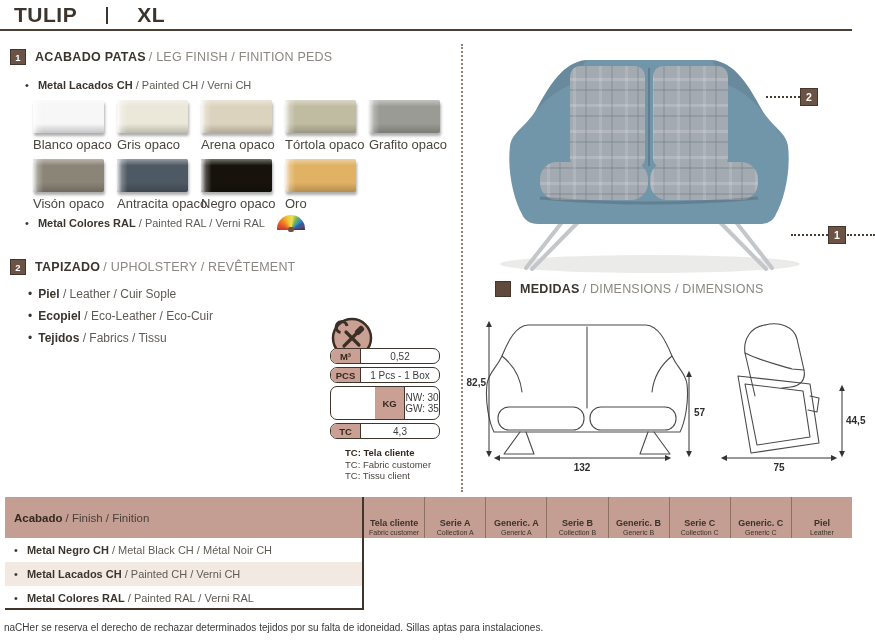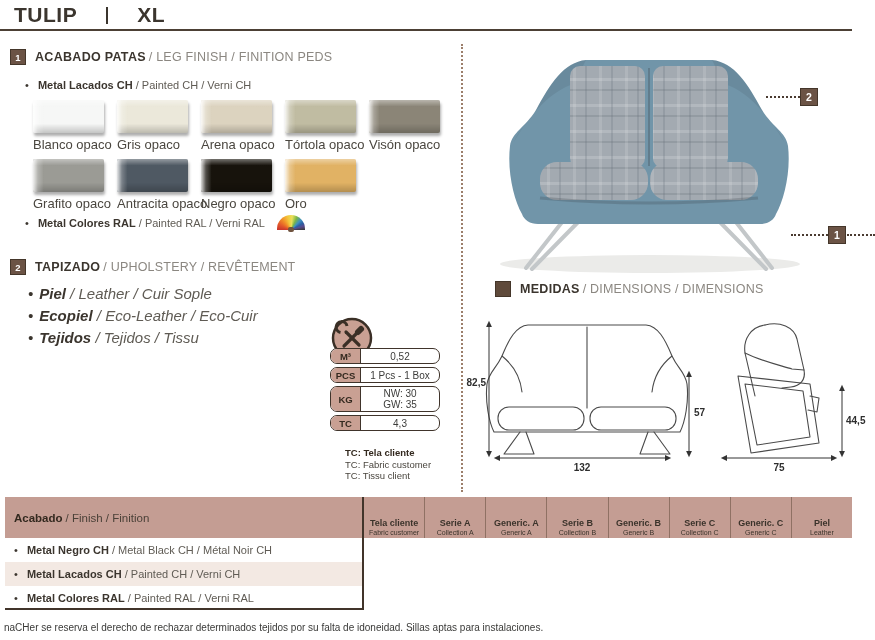--- a/index.html
+++ b/index.html
@@ -18,21 +18,21 @@
             color:#fff; font-size:9.5px; font-weight:bold; display:flex;
             align-items:center; justify-content:center; margin-right:9px; flex:none; }
   .solidbox { width:16px; height:16px; background:#5f4a3b; border:1px solid #44362a; margin-right:9px; flex:none; }
   .sec-bold { font-weight:bold; color:#3b352e; letter-spacing:.3px; }
   .sec-rest { color:#8b8781; margin-left:3px; letter-spacing:.2px; }
 
   
   .bullet { position:absolute; font-size:11px; color:#5f5b54; }
   .bullet::before { content:"•"; color:#3b352e; margin-right:6px; font-size:11px; }
   .bullet b { color:#3b352e; }
-  .blist { position:absolute; font-size:15px; color:#5f5b54;font-style:italic; }
+  .blist { position:absolute; font-size:12px; color:#5f5b54; }
   .blist .line { height:22px; line-height:22px; }
   .blist .line::before { content:"•"; color:#3b352e; margin-right:6px; }
   .blist b { color:#3b352e; }
 
   
   .swgrid { position:absolute; left:33px; top:100px; display:grid;
             grid-template-columns:repeat(5,71px); column-gap:13px; row-gap:7px; }
   .swcell { width:71px; }
   .swatch { position:relative; width:71px; height:33px; border-radius:2px;
             box-shadow:1px 3px 3px rgba(0,0,0,.32); }
@@ -53,21 +53,21 @@
 
   
   .specrows { position:absolute; left:330px; top:348px; width:110px; }
   .sprow { display:flex; border:1.5px solid #40342b; border-radius:7px; overflow:hidden;
            background:#fff; margin-bottom:3px; }
   .sprow .lab { width:30px; background:#c9a093; border-right:1.5px solid #40342b;
                 display:flex; align-items:center; justify-content:center;
                 font-size:9.5px; font-weight:bold; color:#33291f; flex:none; }
   .sprow .val { flex:1; display:flex; flex-direction:column; align-items:center;
                 justify-content:center; font-size:10px; color:#3c3c3a; line-height:11px; }
-  .h20 { height:16px; } .h26 { height:26px; }
+  .h20 { height:16px; } .h26 { height:34px;padding-left:44px; }
   .tcnotes { position:absolute; left:345px; top:447px; font-size:9.5px; line-height:11.5px; color:#4a463f; }
   .tcnotes .b { font-weight:bold; color:#33291f; }
 
   
   .vdots { position:absolute; left:461px; top:44px; height:448px; width:0;
            border-left:2px dotted #9c7f6b; }
   .leader { position:absolute; height:0; border-top:2px dotted #4a3b31; }
   .marker { position:absolute; width:18px; height:18px; background:#6b5345;
             border:1px solid #44362a; color:#fff; font-size:10.5px; font-weight:bold;
             display:flex; align-items:center; justify-content:center; }
@@ -131,26 +131,26 @@
       </div>
     <div class="swcell">
         <div class="swatch" style="background-color: rgb(220, 211, 191);"></div>
         <div class="swlabel">Arena opaco</div>
       </div>
     <div class="swcell">
         <div class="swatch" style="background-color: rgb(192, 188, 162);"></div>
         <div class="swlabel">Tórtola opaco</div>
       </div>
     <div class="swcell">
+        <div class="swatch" style="background-color: rgb(155, 155, 149);"></div>
+        <div class="swlabel">Grafito opaco</div>
+      </div>
+    <div class="swcell">
         <div class="swatch" style="background-color: rgb(139, 133, 119);"></div>
         <div class="swlabel">Visón opaco</div>
-      </div>
-    <div class="swcell">
-        <div class="swatch" style="background-color: rgb(155, 155, 149);"></div>
-        <div class="swlabel">Grafito opaco</div>
       </div>
     <div class="swcell">
         <div class="swatch" style="background-color: rgb(79, 89, 99);"></div>
         <div class="swlabel">Antracita opaco</div>
       </div>
     <div class="swcell">
         <div class="swatch" style="background-color: rgb(23, 19, 12);"></div>
         <div class="swlabel">Negro opaco</div>
       </div>
     <div class="swcell">
@@ -165,21 +165,21 @@
 
   <div class="sec-head" style="left:10px; top:259px;">
     <span class="numbox">2</span>
     <span class="sec-bold">TAPIZADO</span>
     <span class="sec-rest">/ UPHOLSTERY / REVÊTEMENT</span>
   </div>
 
   <div class="blist" style="left:28px; top:283px;">
     <div class="line"><b>Piel</b><span> / Leather / Cuir Sople</span></div>
     <div class="line"><b>Ecopiel</b><span> / Eco-Leather / Eco-Cuir</span></div>
-    <div class="line"><b>Tejidos</b><span> / Tejidos / Tissu</span></div>
+    <div class="line"><b>Tejidos</b><span> / Fabrics / Tissu</span></div>
   </div>
 
   <svg style="position:absolute; left:330px; top:316px;" width="44" height="44" viewBox="0 0 44 44">
     <circle cx="22" cy="22" r="19" fill="#c9a093" stroke="#3a2f26" stroke-width="2.5"></circle>
     <line x1="14" y1="30" x2="30" y2="14" stroke="#3a2f26" stroke-width="3.2" stroke-linecap="round"></line>
     <line x1="28" y1="16" x2="31" y2="13" stroke="#3a2f26" stroke-width="6" stroke-linecap="round"></line>
     <line x1="16" y1="16" x2="29" y2="29" stroke="#3a2f26" stroke-width="3.2" stroke-linecap="round"></line>
     <path d="M17,10 a5.5,5.5 0 1 0 -6.5,6.5" fill="none" stroke="#3a2f26" stroke-width="3"></path>
   </svg>
 

